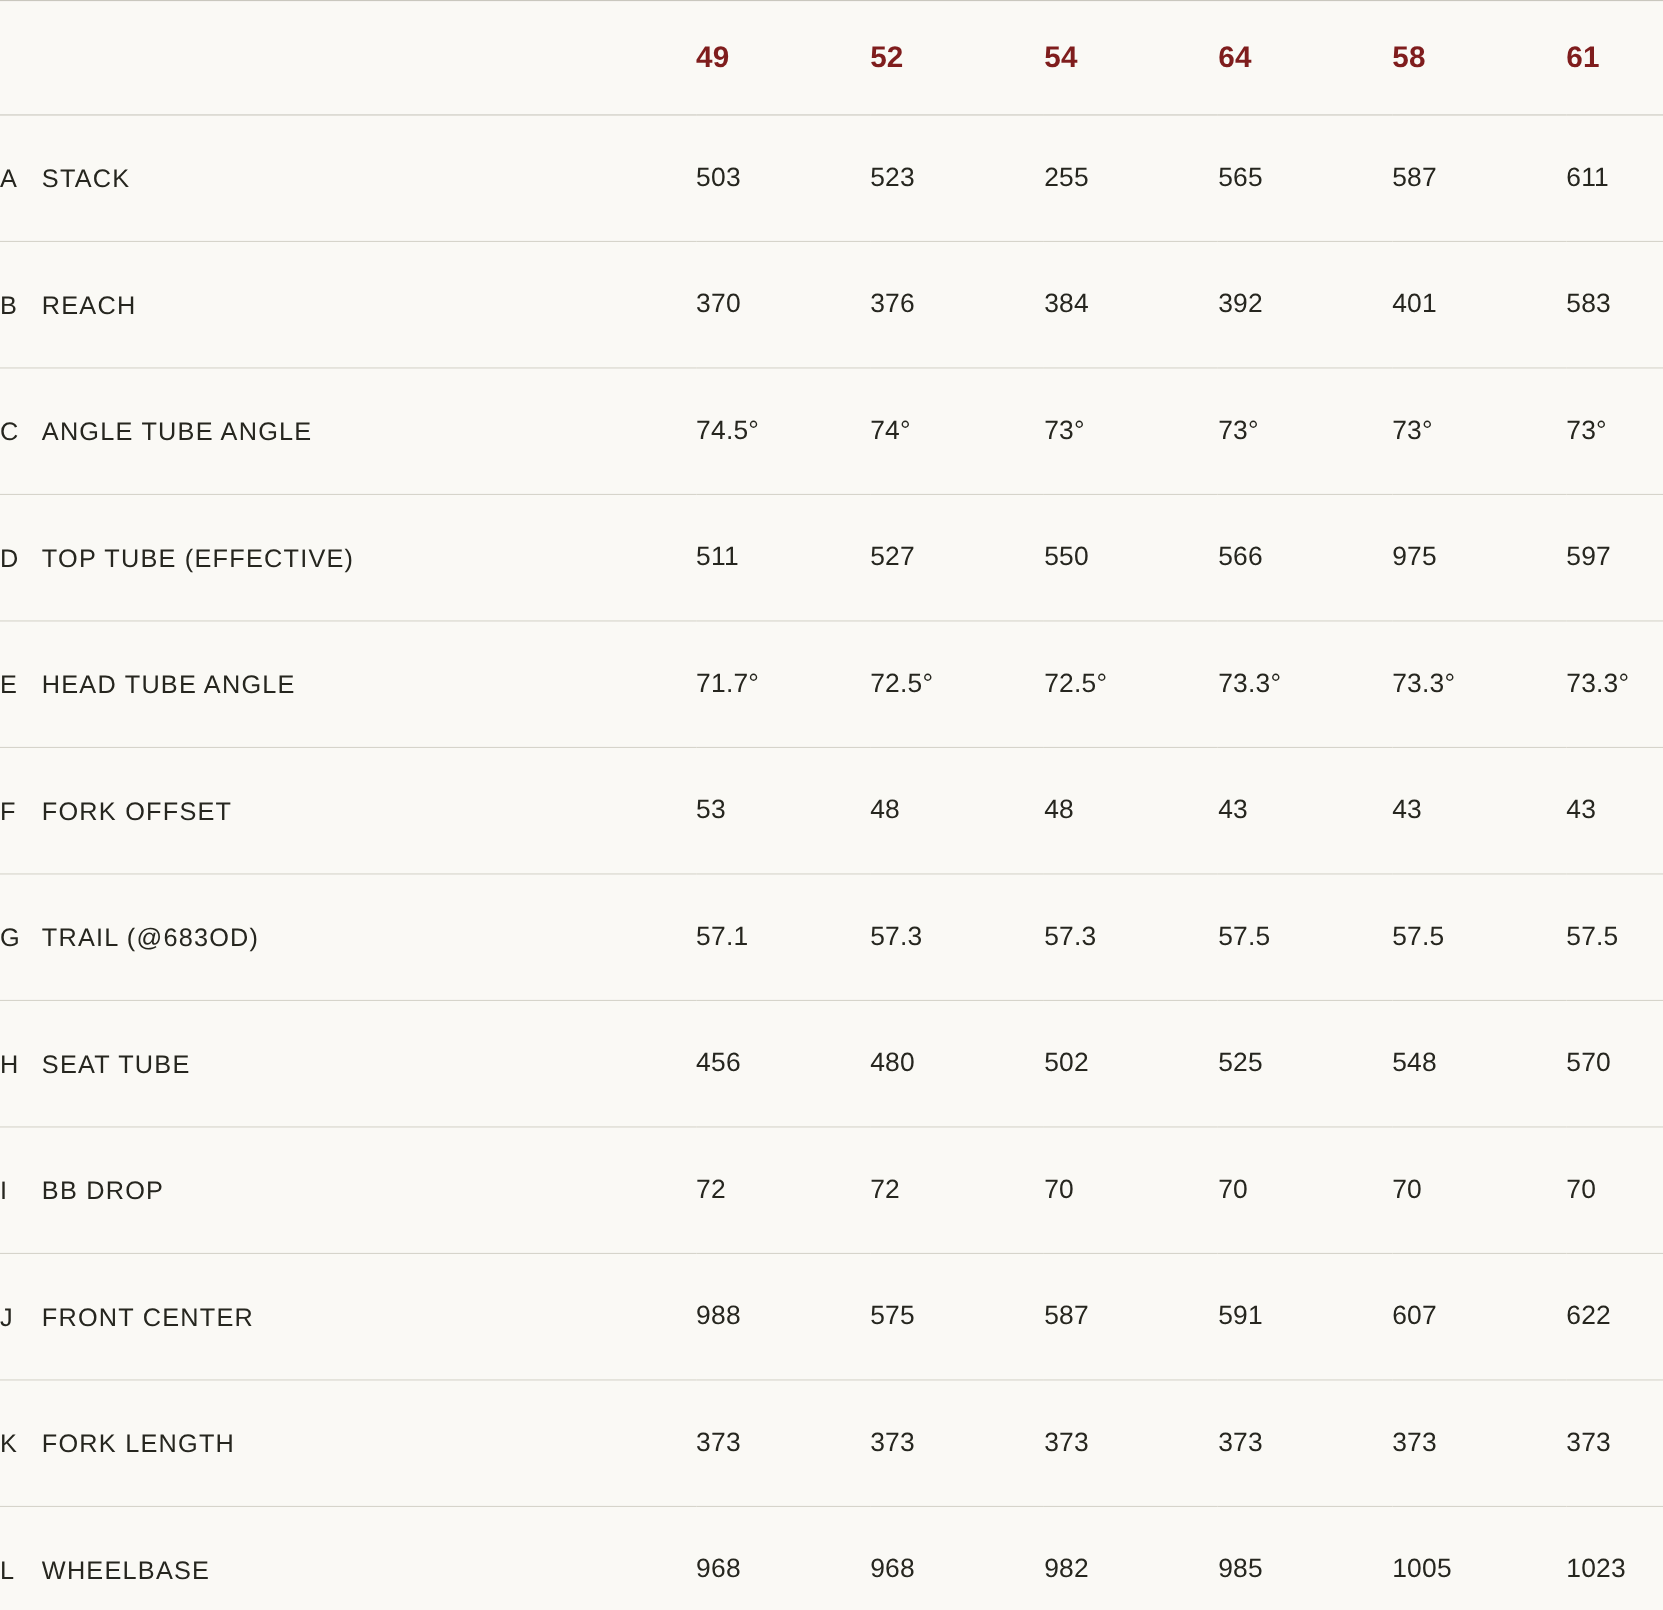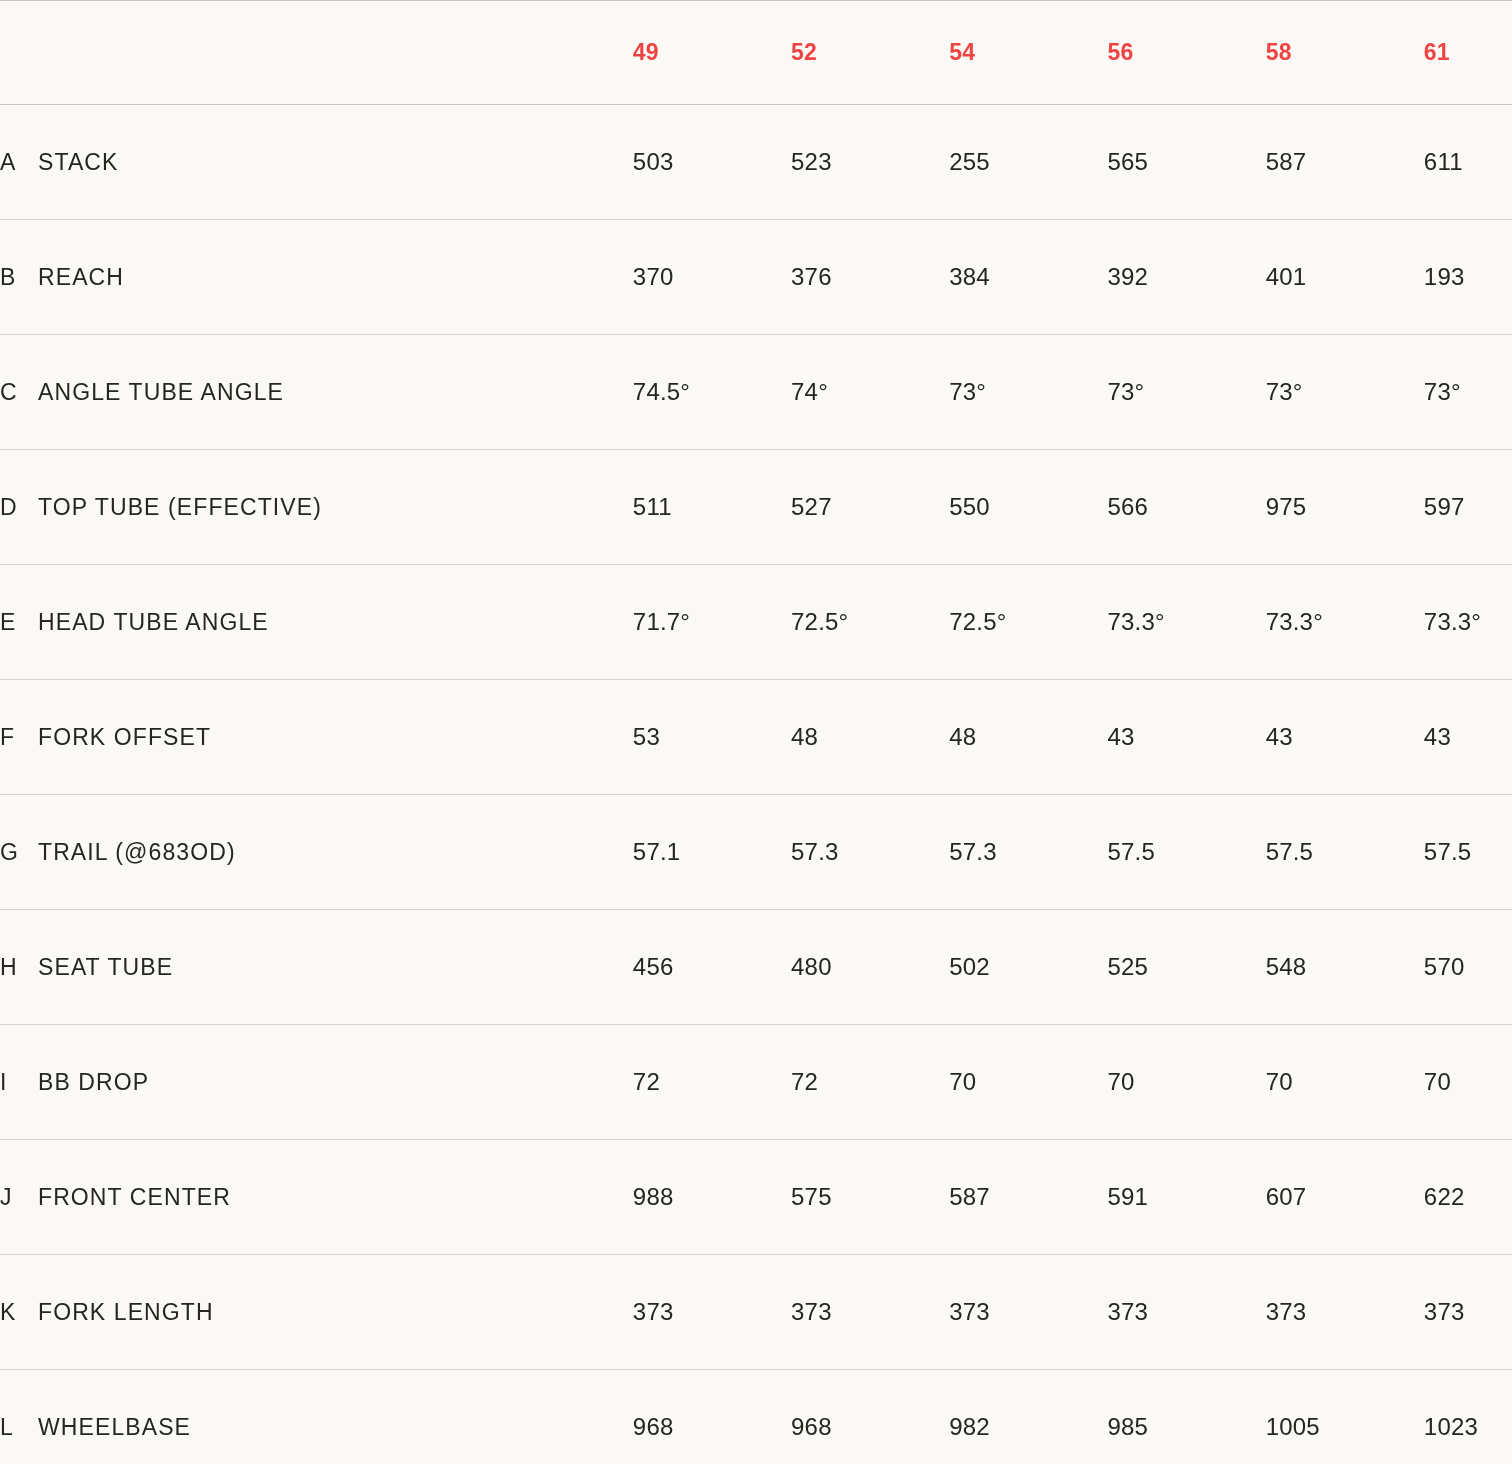--- a/index.html
+++ b/index.html
@@ -22,24 +22,24 @@
   .geo-table col.c-label { width: 632px; }
   .geo-table col.c-size  { width: 158px; }
   .geo-table col.c-size-last { width: 88px; }
 
   .geo-table thead th {
     height: 104px;
     vertical-align: middle;
     border-bottom: 1px solid #c9c7be;
     padding: 0;
     text-align: left;
-    font-size: 23px;
+    font-size: 27px;
     font-weight: bold;
     letter-spacing: 0.2px;
-    color: #ef4444;
+    color: #7f1d1d;
   }
   .geo-table thead th.head-blank {
     border-bottom: 1px solid #c9c7be;
   }
   .geo-table tbody td {
     height: 114px;
     vertical-align: middle;
     border-bottom: 1px solid #d6d4cb;
     padding: 0;
     font-size: 24px;
@@ -99,21 +99,21 @@
       <col class="c-size">
       <col class="c-size">
       <col class="c-size-last">
     </colgroup>
     <thead>
       <tr>
         <th class="head-blank"></th>
         <th>49</th>
         <th>52</th>
         <th>54</th>
-        <th>56</th>
+        <th>64</th>
         <th>58</th>
         <th>61</th>
       </tr>
     </thead>
     <tbody>
 
       <tr>
         <td class="row-label-cell">
           <div class="row-label-inner">
             <span class="row-letter">A</span>
@@ -133,21 +133,21 @@
           <div class="row-label-inner">
             <span class="row-letter">B</span>
             <span class="row-name">REACH</span>
           </div>
         </td>
         <td class="val">370</td>
         <td class="val">376</td>
         <td class="val">384</td>
         <td class="val">392</td>
         <td class="val">401</td>
-        <td class="val">193</td>
+        <td class="val">583</td>
       </tr>
 
       <tr>
         <td class="row-label-cell">
           <div class="row-label-inner">
             <span class="row-letter">C</span>
             <span class="row-name">ANGLE TUBE ANGLE</span>
           </div>
         </td>
         <td class="val">74.5°</td>

